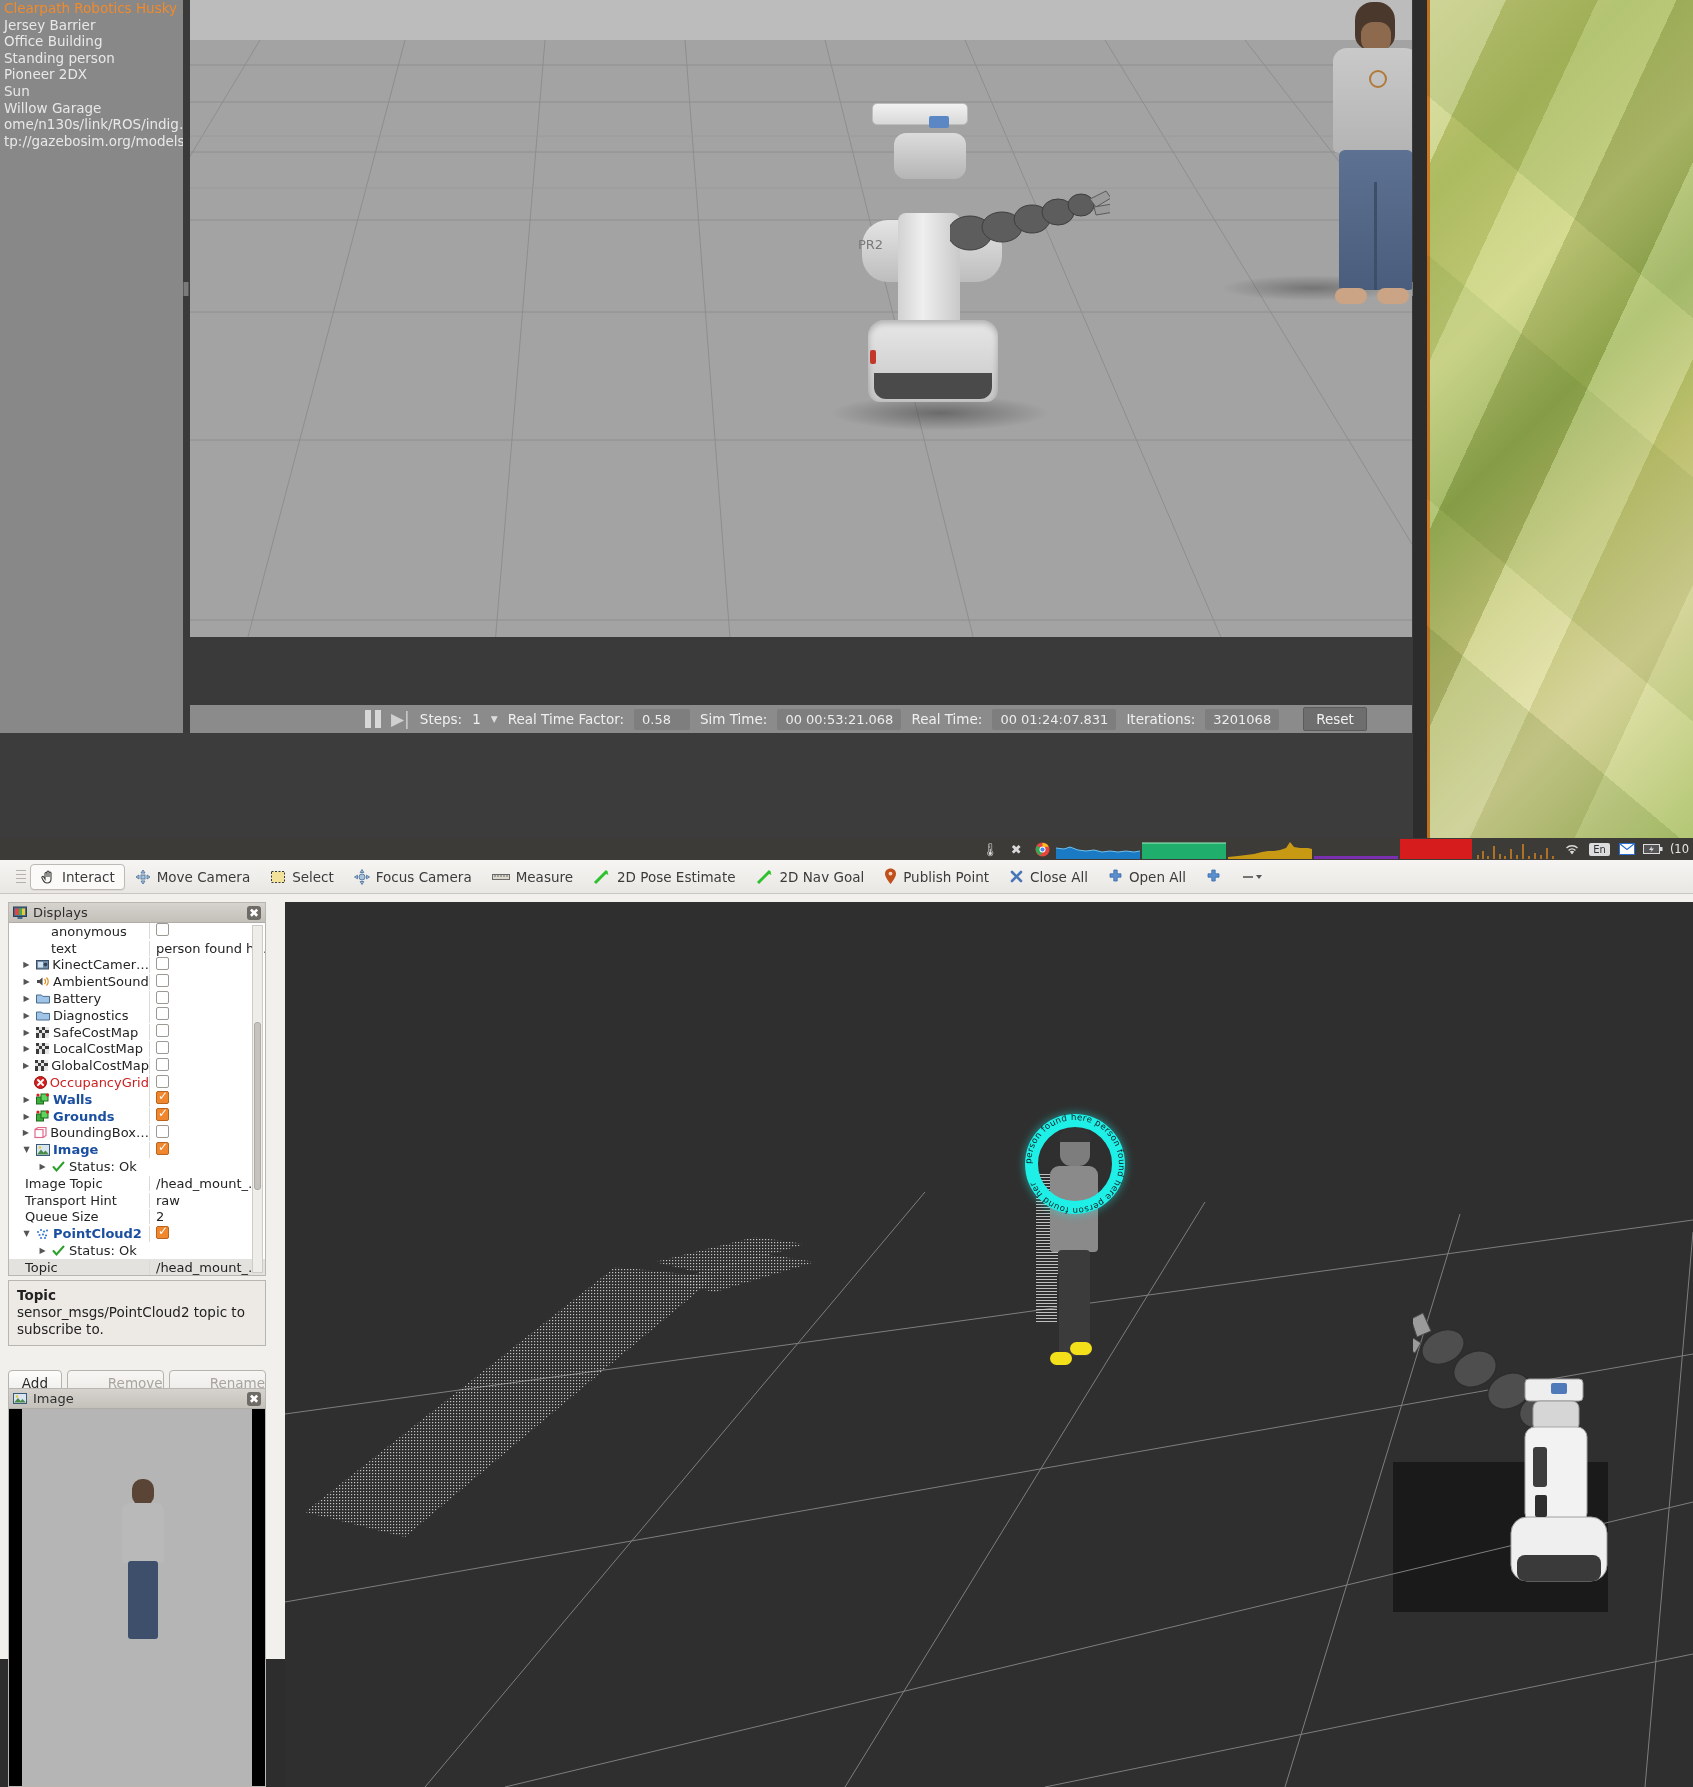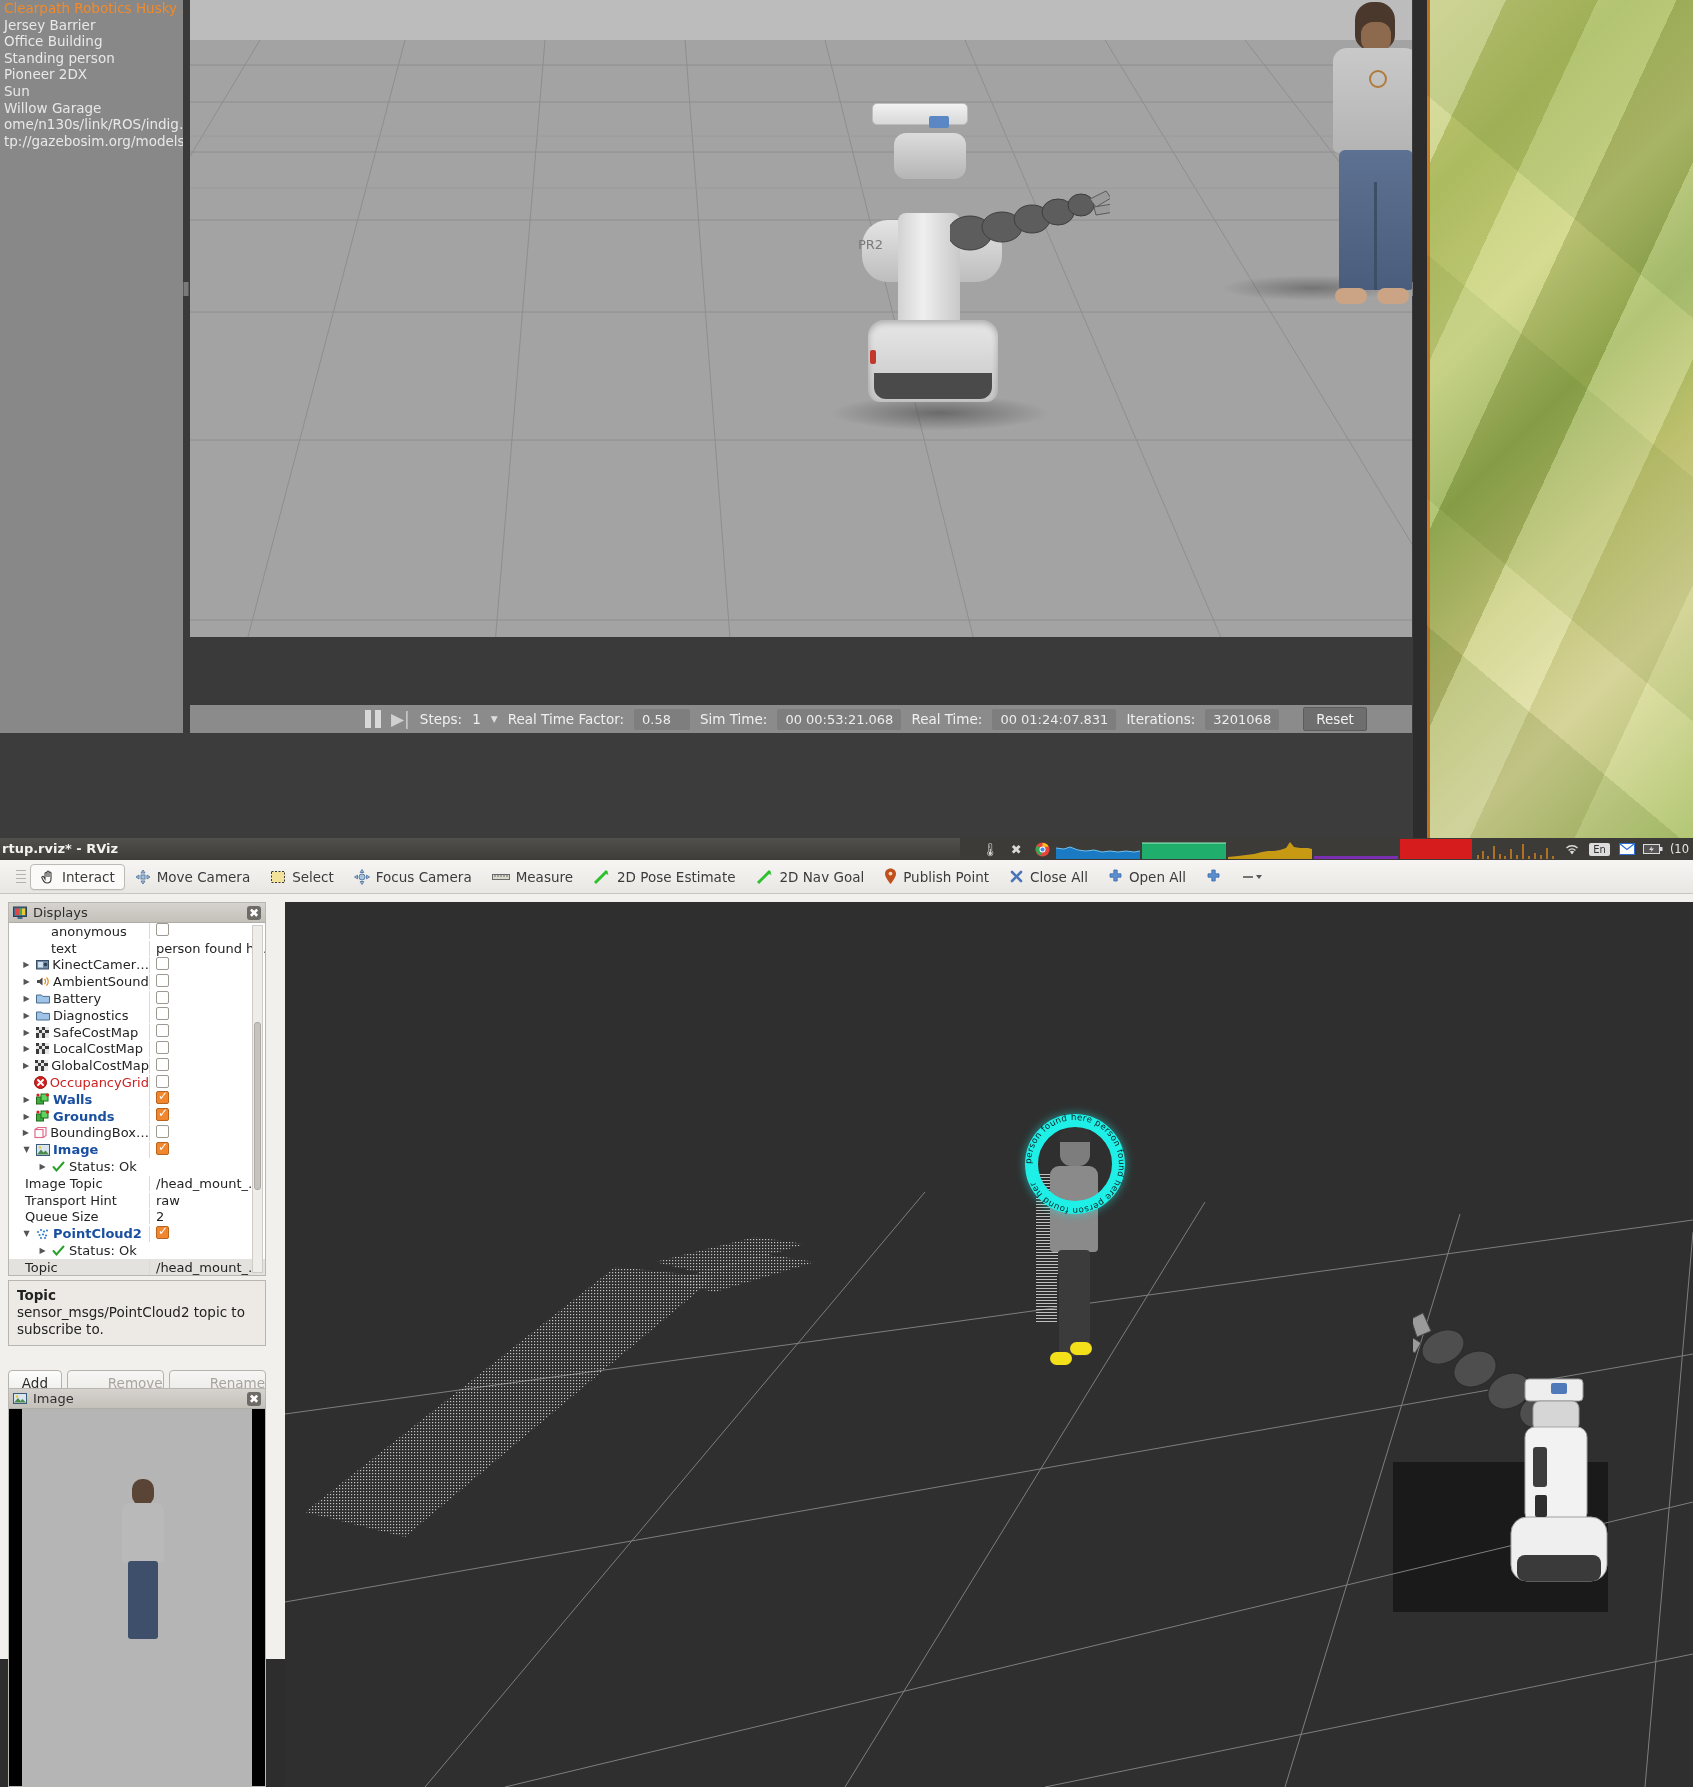--- a/index.html
+++ b/index.html
@@ -448,21 +448,20 @@
             <rect x="0.5" y="1.5" width="16" height="9" fill="#555" stroke="#ddd"></rect>
             <rect x="17" y="4" width="2.5" height="4" fill="#ddd"></rect>
             <path d="M9 3 L6 7 L8.5 7 L7.5 9.5 L11 5.5 L8.5 5.5 Z" fill="#ddd"></path>
           </svg>
       </div>
       <div class="tb-text">(10</div>
     </div>
   </div>
 
   <div class="rviz">
-    <div class="rviz-title">rtup.rviz* - RViz</div>
 
     <div class="rviz-body">
 
       <div class="rviz-toolbar">
         <div class="tool-grip">
             <i></i>
             <i></i>
             <i></i>
             <i></i>
           </div>

